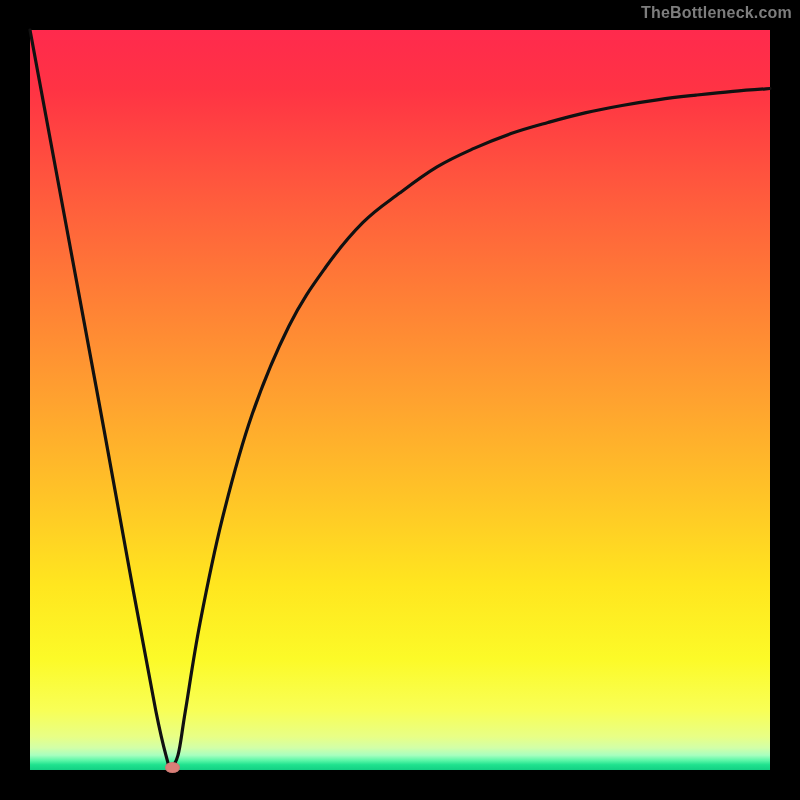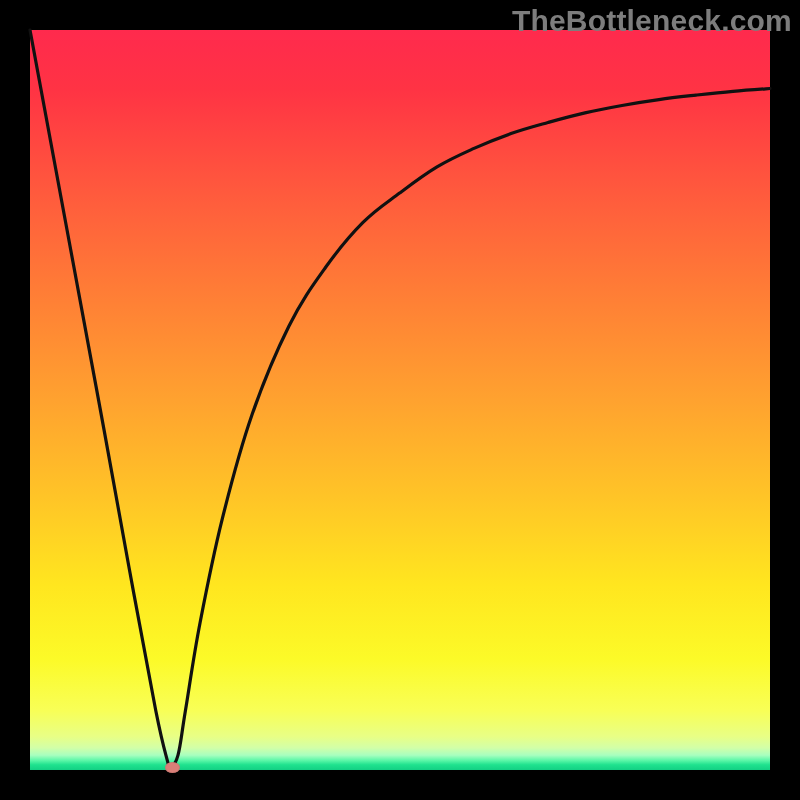--- a/index.html
+++ b/index.html
@@ -40,21 +40,21 @@
         #a8ffbf 98%,
         #5cf7a8 98.7%,
         #1fe28e 99.3%,
         #13d084 100%);
   }
   .watermark {
     position: absolute;
     top: 4px;
     right: 8px;
     color: #7d7d7d;
-    font-size: 30px;
+    font-size: 16px;
     font-weight: 600;
     font-family: Arial, Helvetica, sans-serif;
     letter-spacing: 0.2px;
   }
   svg.curve {
     position: absolute;
     left: 0;
     top: 0;
     width: 740px;
     height: 740px;

